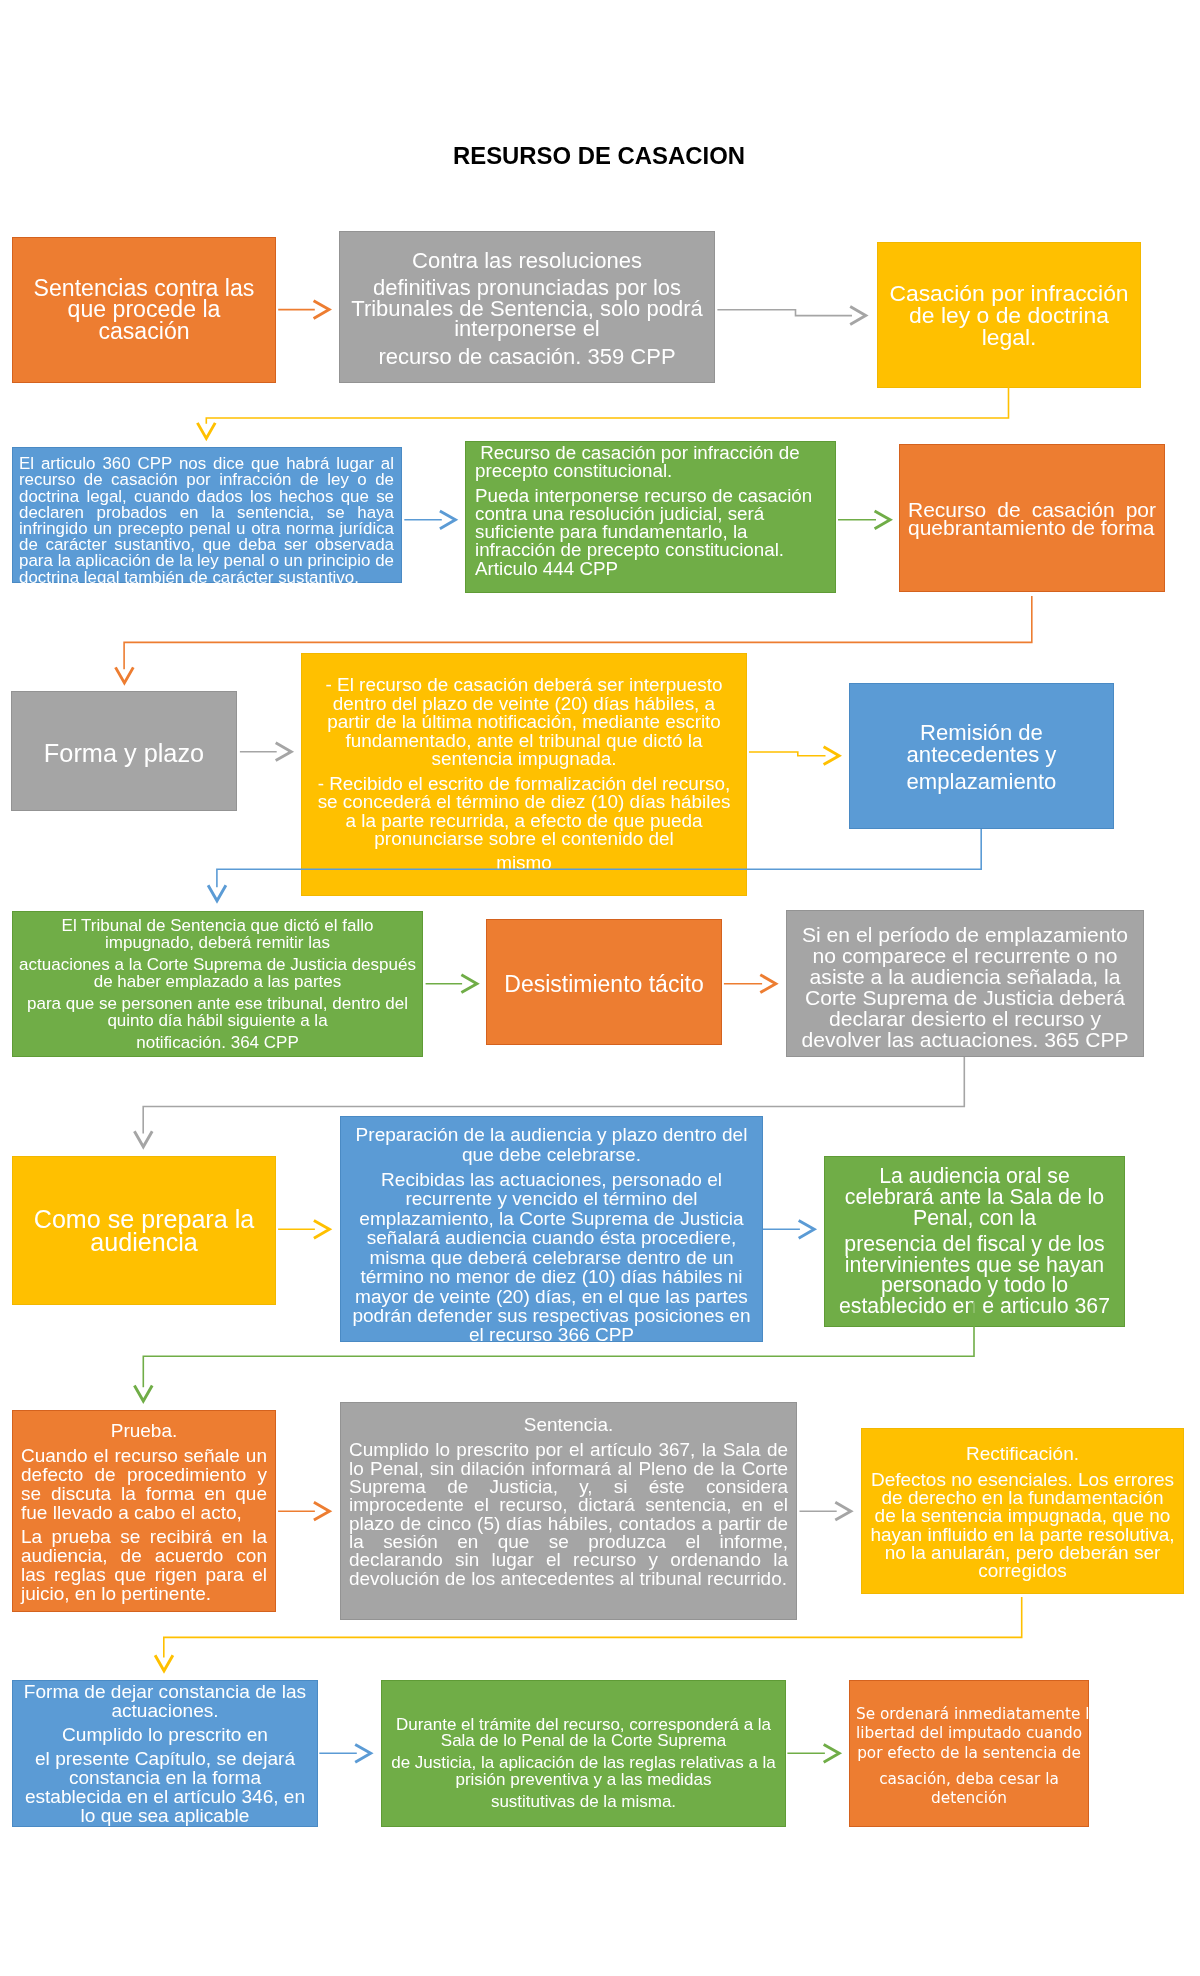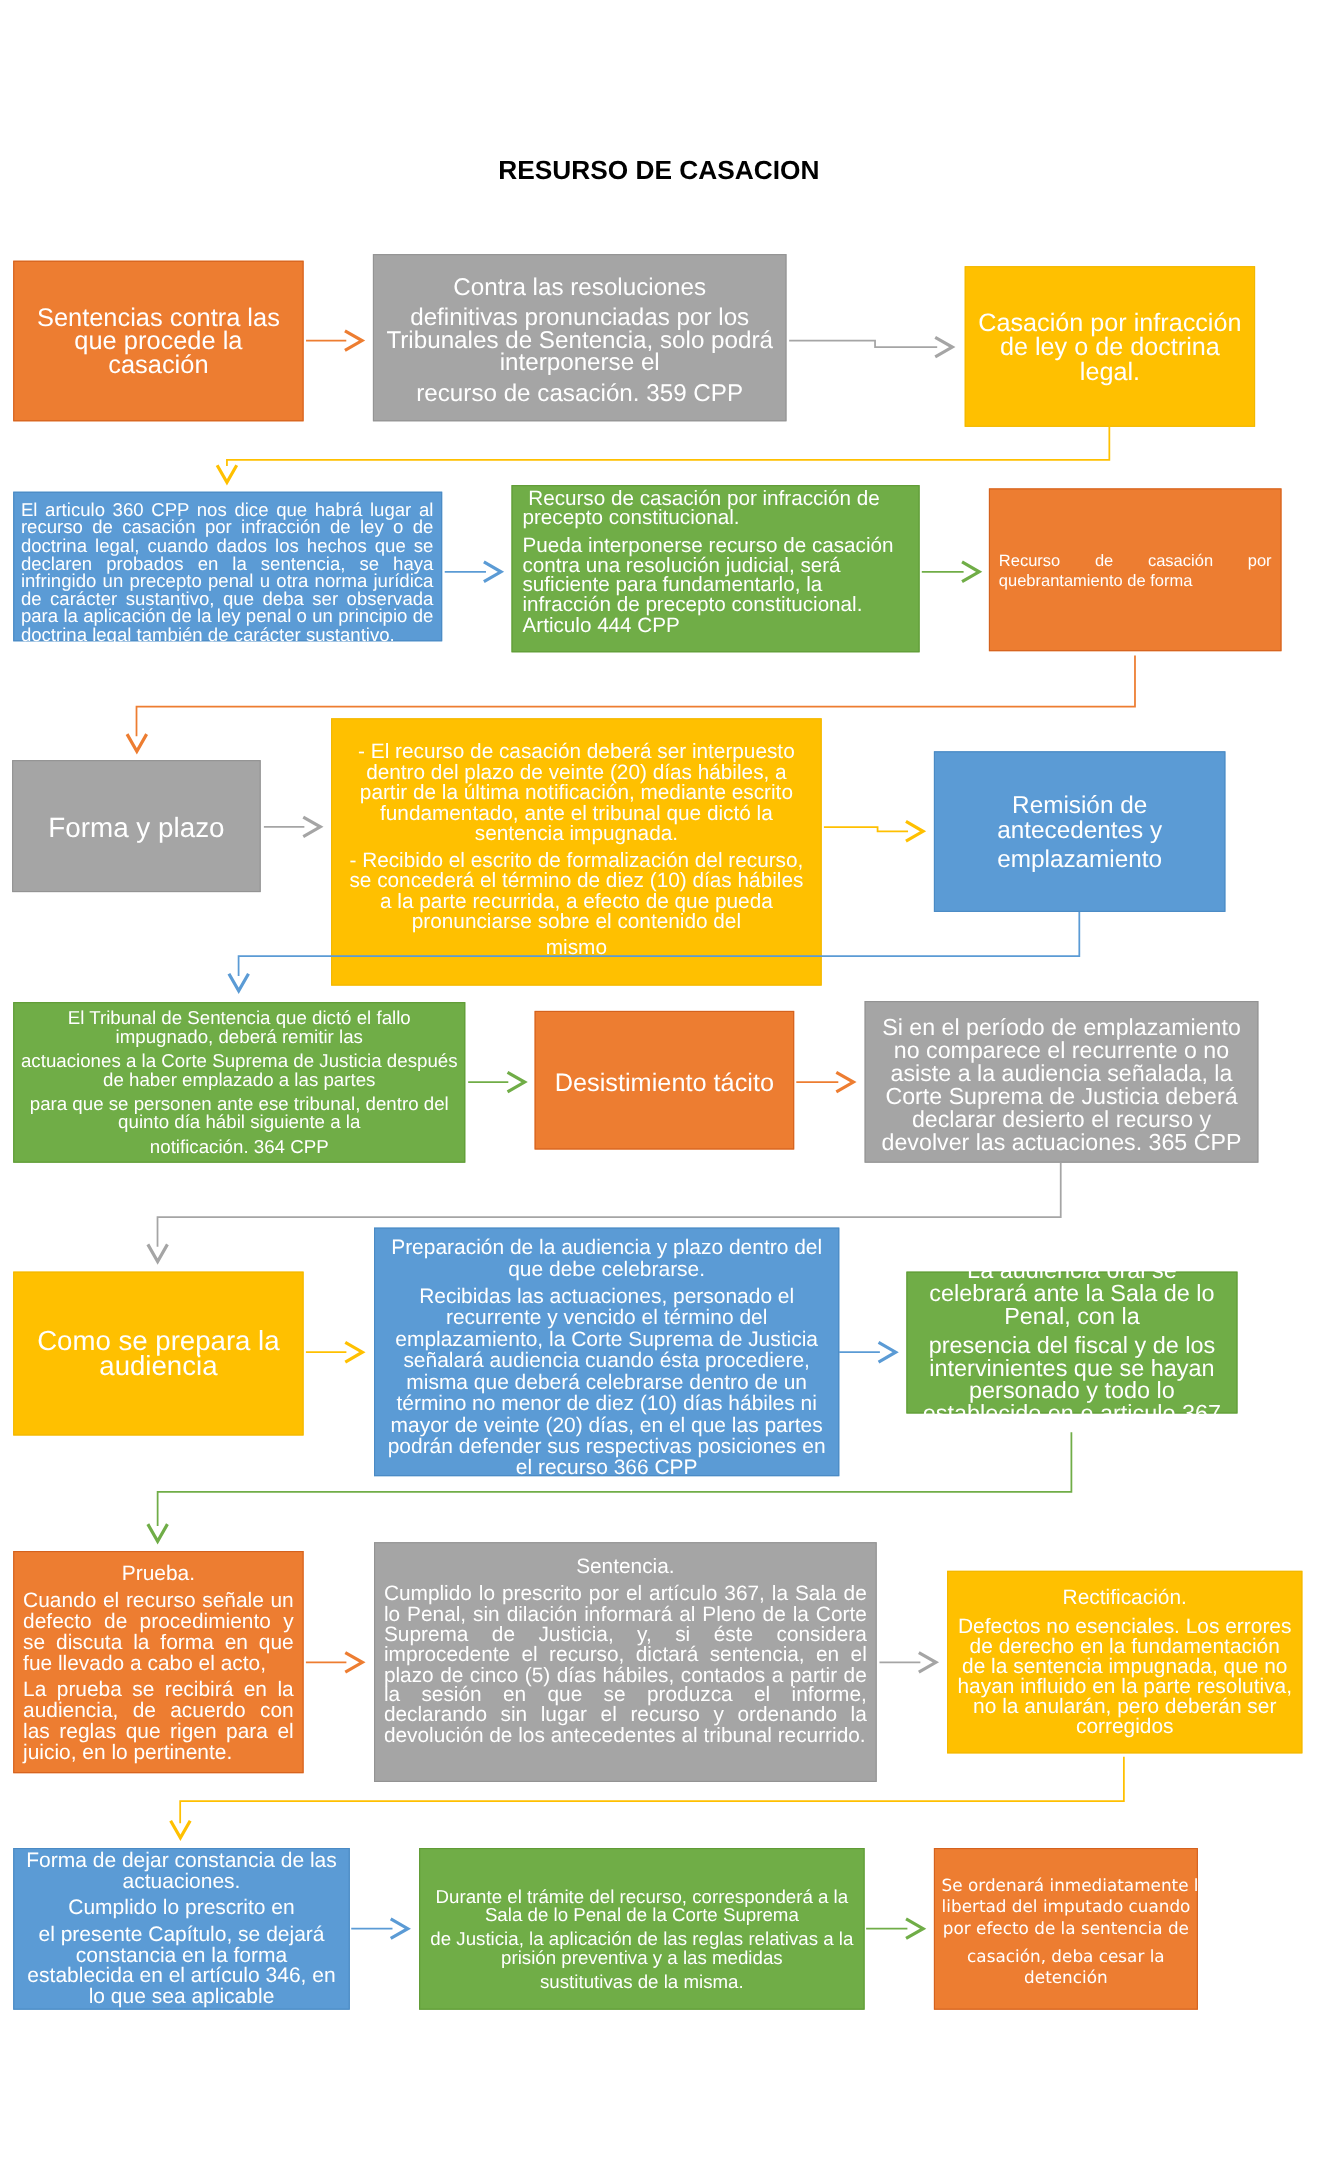--- a/index.html
+++ b/index.html
@@ -78,21 +78,21 @@
         </p>
     <p style="margin-top:6px;">
           <span class="ln">Pueda interponerse recurso de casación</span>
           <span class="ln">contra una resolución judicial, será</span>
           <span class="ln">suficiente para fundamentarlo, la</span>
           <span class="ln">infracción de precepto constitucional.</span>
           <span class="ln">Articulo 444 CPP</span>
         </p>
    </div>
   </div>
-  <div class="node" style="left: 899px; top: 444px; width: 266px; height: 148px; font-size: 15px; line-height: 18.2px; text-align: left; padding-left: 8px; padding-right: 8px; background: rgb(237, 125, 49); border-color: rgb(212, 98, 30);">
+  <div class="node" style="left: 899px; top: 444px; width: 266px; height: 148px; font-size: 21px; line-height: 18.2px; text-align: left; padding-left: 8px; padding-right: 8px; background: rgb(237, 125, 49); border-color: rgb(212, 98, 30);">
    <div class="inner" style="transform:translateY(1.4px);">
     <p class="j" style="">
           <span class="ln">Recurso de casación por</span>
           <span class="ln">quebrantamiento de forma</span>
         </p>
    </div>
   </div>
   <div class="node" style="left: 11px; top: 691px; width: 226px; height: 120px; font-size: 25.3px; line-height: 27px; text-align: center; padding-left: 4px; padding-right: 4px; background: rgb(165, 165, 165); border-color: rgb(147, 147, 147);">
    <div class="inner" style="transform:translateY(1.7px);">
     <p style="">
@@ -189,21 +189,21 @@
           <span class="ln">emplazamiento, la Corte Suprema de Justicia</span>
           <span class="ln">señalará audiencia cuando ésta procediere,</span>
           <span class="ln">misma que deberá celebrarse dentro de un</span>
           <span class="ln">término no menor de diez (10) días hábiles ni</span>
           <span class="ln">mayor de veinte (20) días, en el que las partes</span>
           <span class="ln">podrán defender sus respectivas posiciones en</span>
           <span class="ln">el recurso 366 CPP</span>
         </p>
    </div>
   </div>
-  <div class="node" style="left: 824px; top: 1156px; width: 301px; height: 129px; font-size: 21.3px; line-height: 20.6px; text-align: center; padding-left: 6px; padding-right: 6px; background: rgb(112, 173, 71); border-color: rgb(95, 155, 54);">
+  <div class="node" style="left: 824px; top: 1156px; width: 301px; height: 171px; font-size: 21.3px; line-height: 20.6px; text-align: center; padding-left: 6px; padding-right: 6px; background: rgb(112, 173, 71); border-color: rgb(95, 155, 54);">
    <div class="inner" style="">
     <p style="">
           <span class="ln">La audiencia oral se</span>
           <span class="ln">celebrará ante la Sala de lo</span>
           <span class="ln">Penal, con la</span>
         </p>
     <p style="margin-top:6px;">
           <span class="ln">presencia del fiscal y de los</span>
           <span class="ln">intervinientes que se hayan</span>
           <span class="ln">personado y todo lo</span>

